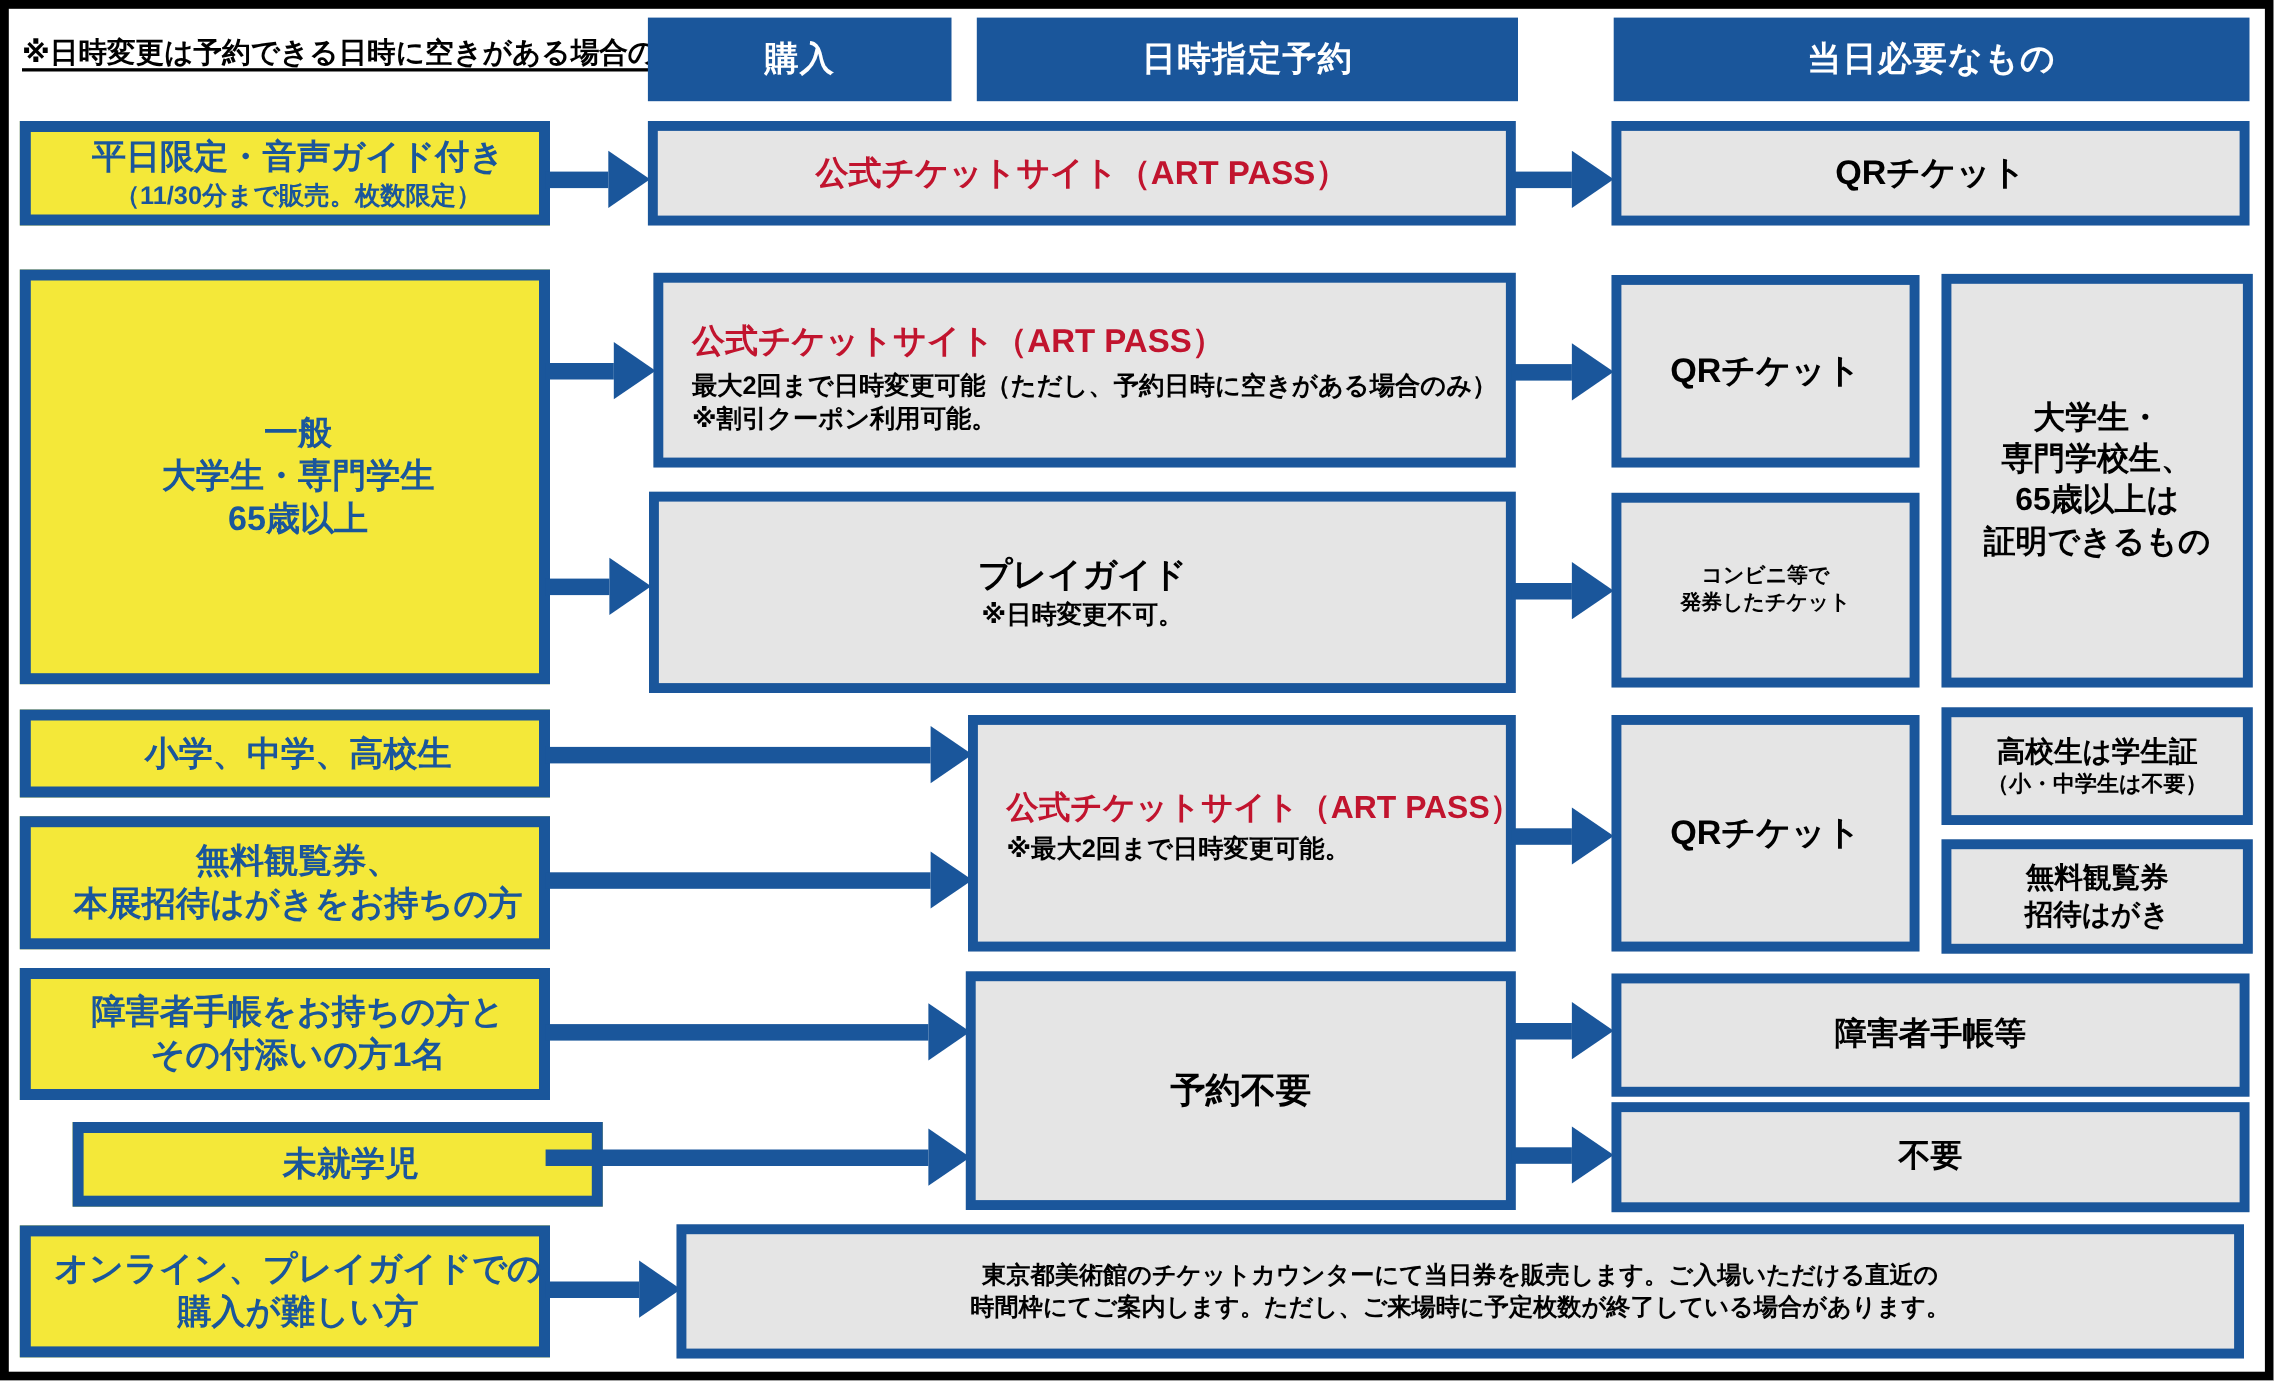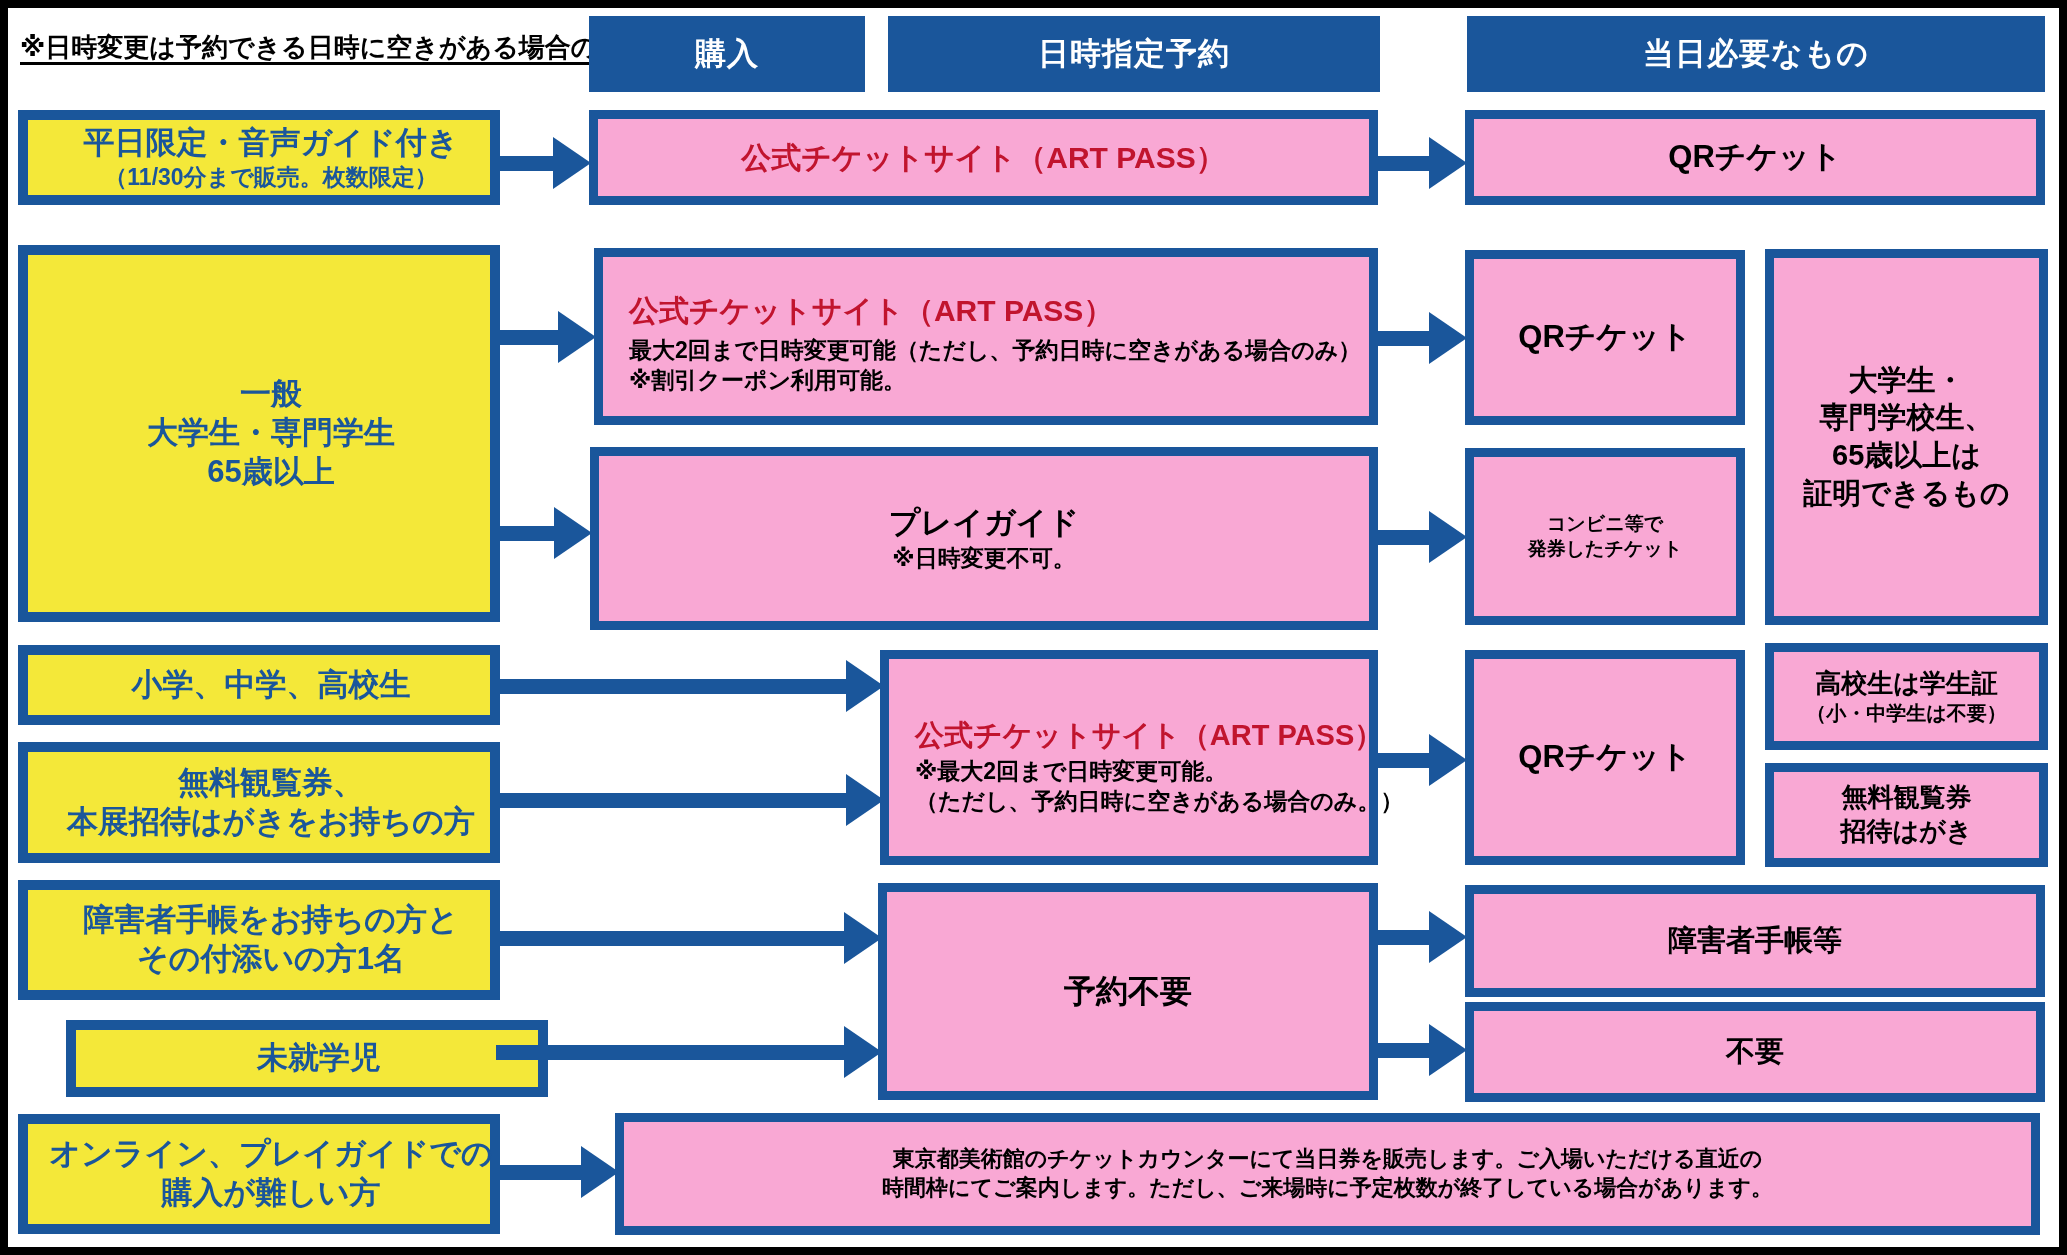--- a/index.html
+++ b/index.html
@@ -7,21 +7,21 @@
     position:relative;width:2067px;height:1255px;background:#ffffff;
     font-family:"Liberation Sans","DejaVu Sans",sans-serif;font-weight:700;
     overflow:hidden;
   }
   .frame{position:absolute;inset:0;border:8px solid #000;pointer-events:none;z-index:50;}
   .box{position:absolute;box-sizing:border-box;}
   .hdr{background:#1A569B;color:#fff;display:flex;align-items:center;justify-content:center;
        font-size:31px;letter-spacing:1px;}
   .ybox{background:#F4E839;border:10px solid #1A569B;color:#1A569B;display:flex;flex-direction:column;
         align-items:center;justify-content:center;text-align:center;line-height:1.25;padding-left:24px;}
-  .wbox{background:#f9a8d4;border:9px solid #1A569B;display:flex;flex-direction:column;
+  .wbox{background:#e5e5e5;border:9px solid #1A569B;display:flex;flex-direction:column;
         align-items:center;justify-content:center;text-align:center;color:#000;line-height:1.3;}
   .wbox.align-left{align-items:flex-start;text-align:left;justify-content:flex-start;}
   .red{color:#C1142E;}
   .note{position:absolute;color:#000;font-size:26px;text-decoration:underline;
         text-decoration-thickness:3px;text-underline-offset:6px;white-space:nowrap;}
   .arrow{position:absolute;display:flex;align-items:center;}
   .arrow .shaft{flex:1;height:15px;background:#1A569B;}
   .arrow .head{width:0;height:0;border-top:26px solid transparent;border-bottom:26px solid transparent;
                border-left:38px solid #1A569B;}
   .fs20{font-size:20px;}.fs22{font-size:22px;}.fs23{font-size:23px;}
@@ -86,21 +86,20 @@
   </div>
 
   <div class="box ybox" style="left:18px;top:742px;width:482px;height:121px;">
     <div class="fs31 nw">無料観覧券、</div>
     <div class="fs31 nw">本展招待はがきをお持ちの方</div>
   </div>
 
   <div class="box wbox align-left" style="left:880px;top:650px;width:498px;height:215px;padding:58px 0 0 26px;">
     <div class="fs29 red nw">公式チケットサイト（ART PASS）</div>
     <div class="fs23 nw" style="margin-top:2px;">※最大2回まで日時変更可能。</div>
-    <div class="fs23 nw">（ただし、予約日時に空きがある場合のみ。）</div>
   </div>
   <div class="box wbox" style="left:1465px;top:650px;width:280px;height:215px;">
     <div class="fs31 nw">QRチケット</div>
   </div>
   <div class="box wbox" style="left:1765px;top:643px;width:283px;height:107px;">
     <div class="fs26 nw">高校生は学生証</div>
     <div class="fs20 nw">（小・中学生は不要）</div>
   </div>
   <div class="box wbox" style="left:1765px;top:763px;width:283px;height:104px;">
     <div class="fs26 nw">無料観覧券</div>

